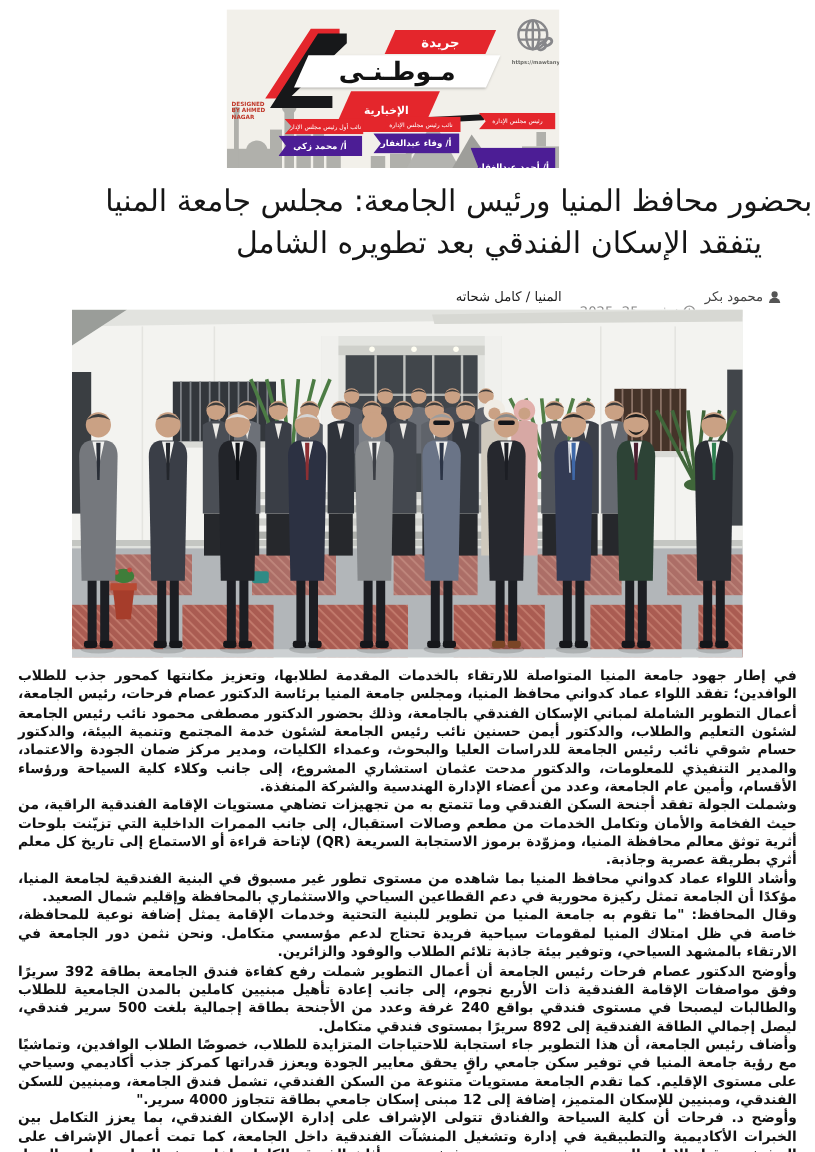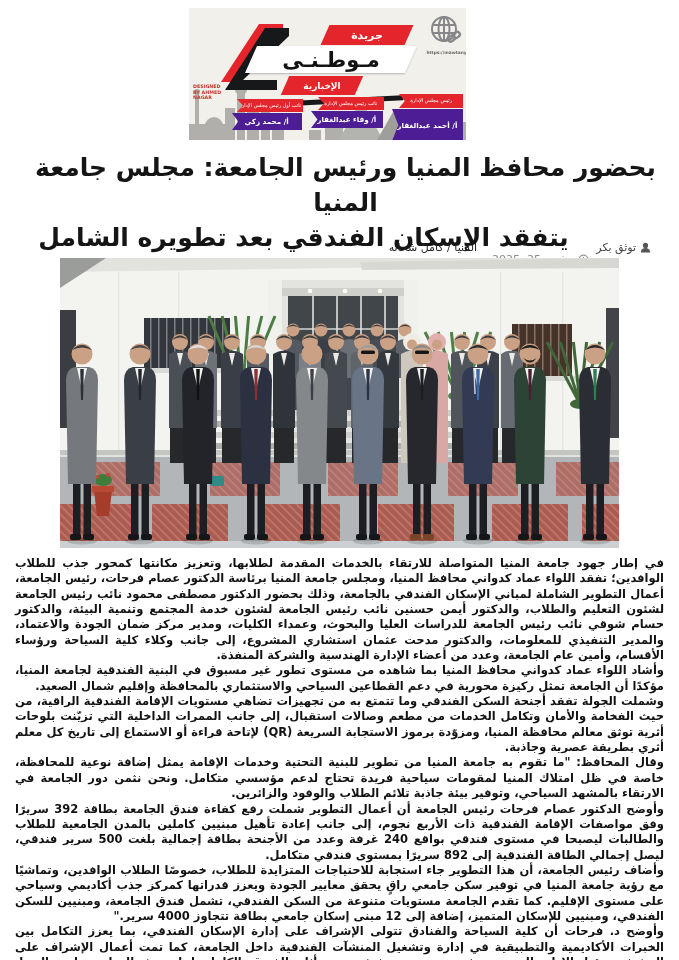--- a/index.html
+++ b/index.html
@@ -9,45 +9,45 @@
   
   .banner{position:absolute;left:189px;top:8px;width:277px;height:132px;background:#f2f0ea;overflow:hidden;}
   .skyline{position:absolute;left:0;bottom:0;width:277px;height:62px;z-index:1;}
   .logo-mark{position:absolute;left:30px;top:14px;width:100px;height:80px;z-index:2;}
   .band{position:absolute;z-index:3;display:flex;align-items:center;justify-content:center;}
   .band::before{content:"";position:absolute;inset:0;transform:skewX(-24deg);z-index:-1;}
   .band-white{left:62px;top:38px;width:160px;height:27px;font-size:21px;font-weight:bold;color:#121212;letter-spacing:2px;}
   .band-white::before{background:#ffffff;box-shadow:0 1px 2px rgba(0,0,0,.25);}
   .band-paper{left:136px;top:17px;width:84px;height:20px;font-size:11px;font-weight:bold;color:#fff;}
   .band-paper::before{background:#e4262c;}
-  .band-tag{left:96px;top:68px;width:74px;height:19px;font-size:9px;font-weight:bold;color:#fff;}
+  .band-tag{left:96px;top:68px;width:74px;height:34px;font-size:9px;font-weight:bold;color:#fff;}
   .band-tag::before{background:#e4262c;}
   .swoosh{position:absolute;left:104px;top:90px;width:112px;height:5px;background:#17181a;
           transform:rotate(-3deg) skewX(-40deg);z-index:2;}
   .globe{position:absolute;left:238px;top:5px;width:36px;height:36px;z-index:2;}
   .site-url{position:absolute;left:226px;top:42px;width:60px;text-align:center;font-size:7px;
             transform:scale(.62);transform-origin:center top;color:#6a6a66;font-weight:bold;z-index:2;}
   .designed{position:absolute;left:4px;top:76px;width:44px;font-size:7px;line-height:8px;
             transform:scale(.68);transform-origin:left top;color:#c0392b;font-weight:bold;z-index:2;}
   .ribbon{position:absolute;z-index:4;display:flex;align-items:center;justify-content:center;
           color:#fff;white-space:nowrap;clip-path:polygon(0 0,100% 0,100% 100%,0 100%,9% 50%);}
   .ribbon.red{background:#e4262c;}
   .ribbon.black{background:#4c1d95;}
   .role{font-size:7px;transform:scale(.72);}
   .name{font-size:8px;font-weight:bold;transform:scale(.9);}
   .rb1r{left:210px;top:86px;width:64px;height:14px;}
-  .rb1b{left:203px;top:101px;width:71px;height:32px;}
+  .rb1b{left:203px;top:115px;width:71px;height:32px;}
   .rb2r{left:129px;top:89px;width:66px;height:13px;}
   .rb2b{left:122px;top:103px;width:72px;height:17px;}
   .rb3r{left:48px;top:91px;width:66px;height:13px;}
   .rb3b{left:43px;top:105px;width:70px;height:17px;}
 
   
-  .headline{position:absolute;left:14px;right:14px;top:150px;margin:0;text-align:center;direction:rtl;
-            font-size:25px;line-height:35px;font-weight:bold;color:#151515;}
+  .headline{position:absolute;left:14px;right:14px;top:150px;margin:0;direction:rtl;
+            font-size:25px;line-height:35px;font-weight:normal;color:#151515;}
   .headline .l2{display:block;transform:translateX(-42px);}
   .byline{position:absolute;top:229px;right:40px;display:flex;direction:rtl;align-items:center;gap:7px;
           font-size:11px;color:#444;}
   .byline .grp{display:flex;align-items:center;gap:4px;}
   .byline .date{color:#8a8a8a;margin-top:24px;}
   .byline .src{font-weight:normal;color:#1d1d1d;margin-right:8px;}
 
   
   .photo{position:absolute;left:60px;top:258px;width:559px;height:290px;overflow:hidden;background:#eef0ee;}
 
@@ -143,21 +143,21 @@
     <span class="l1">بحضور محافظ المنيا ورئيس الجامعة: مجلس جامعة المنيا</span>
     <span class="l2">يتفقد الإسكان الفندقي بعد تطويره الشامل</span>
   </h1>
 
   <div class="byline">
     <span class="grp">
       <svg width="11" height="11" viewBox="0 0 11 11">
         <circle cx="5.5" cy="3.4" r="2.6" fill="#555"></circle>
         <path d="M0.8 10.6 a4.7 4.7 0 0 1 9.4 0 z" fill="#555"></path>
       </svg>
-      <span>توثق بكر</span>
+      <span>محمود بكر</span>
     </span>
     <span class="grp date">
       <svg width="11" height="11" viewBox="0 0 11 11">
         <circle cx="5.5" cy="5.5" r="4.4" fill="none" stroke="#999" stroke-width="1.2"></circle>
         <path d="M5.5 3 v2.7 l1.8 1.2" fill="none" stroke="#999" stroke-width="1.1"></path>
       </svg>
       <span>نوفمبر 25, 2025</span>
     </span>
     <span class="src">المنيا / كامل شحاته</span>
   </div>
@@ -447,22 +447,22 @@
         <rect x="536" y="276" width="11" height="6" rx="2" fill="#15161a"></rect>
         <path d="M519,122 Q519,111 528,109 L542,109 Q551,111 551,122 L549,226 L521,226 Z" fill="#2a2d33"></path>
         <polygon points="530,110 540,110 535,132" fill="#f2f2f0"></polygon>
         <polygon points="533.2,111 536.8,111 536,142 534,142" fill="#2e7d4f"></polygon>
         <circle cx="535" cy="96" r="10.5" fill="#caa184"></circle>
         <path d="M525,92 Q535,82 545,92 Q535,87 525,92 Z" fill="#2a2a2a"></path>
       </svg></div>
 
   <div class="article">
     <p>في إطار جهود جامعة المنيا المتواصلة للارتقاء بالخدمات المقدمة لطلابها، وتعزيز مكانتها كمحور جذب للطلاب الوافدين؛ تفقد اللواء عماد كدواني محافظ المنيا، ومجلس جامعة المنيا برئاسة الدكتور عصام فرحات، رئيس الجامعة، أعمال التطوير الشاملة لمباني الإسكان الفندقي بالجامعة، وذلك بحضور الدكتور مصطفى محمود نائب رئيس الجامعة لشئون التعليم والطلاب، والدكتور أيمن حسنين نائب رئيس الجامعة لشئون خدمة المجتمع وتنمية البيئة، والدكتور حسام شوقي نائب رئيس الجامعة للدراسات العليا والبحوث، وعمداء الكليات، ومدير مركز ضمان الجودة والاعتماد، والمدير التنفيذي للمعلومات، والدكتور مدحت عثمان استشاري المشروع، إلى جانب وكلاء كلية السياحة ورؤساء الأقسام، وأمين عام الجامعة، وعدد من أعضاء الإدارة الهندسية والشركة المنفذة.</p>
+    <p>وشملت الجولة تفقد أجنحة السكن الفندقي وما تتمتع به من تجهيزات تضاهي مستويات الإقامة الفندقية الراقية، من حيث الفخامة والأمان وتكامل الخدمات من مطعم وصالات استقبال، إلى جانب الممرات الداخلية التي تزيّنت بلوحات أثرية توثق معالم محافظة المنيا، ومزوّدة برموز الاستجابة السريعة (QR) لإتاحة قراءة أو الاستماع إلى تاريخ كل معلم أثري بطريقة عصرية وجاذبة.</p>
     <p>وأشاد اللواء عماد كدواني محافظ المنيا بما شاهده من مستوى تطور غير مسبوق في البنية الفندقية لجامعة المنيا، مؤكدًا أن الجامعة تمثل ركيزة محورية في دعم القطاعين السياحي والاستثماري بالمحافظة وإقليم شمال الصعيد.</p>
-    <p>وشملت الجولة تفقد أجنحة السكن الفندقي وما تتمتع به من تجهيزات تضاهي مستويات الإقامة الفندقية الراقية، من حيث الفخامة والأمان وتكامل الخدمات من مطعم وصالات استقبال، إلى جانب الممرات الداخلية التي تزيّنت بلوحات أثرية توثق معالم محافظة المنيا، ومزوّدة برموز الاستجابة السريعة (QR) لإتاحة قراءة أو الاستماع إلى تاريخ كل معلم أثري بطريقة عصرية وجاذبة.</p>
     <p>وقال المحافظ: "ما تقوم به جامعة المنيا من تطوير للبنية التحتية وخدمات الإقامة يمثل إضافة نوعية للمحافظة، خاصة في ظل امتلاك المنيا لمقومات سياحية فريدة تحتاج لدعم مؤسسي متكامل. ونحن نثمن دور الجامعة في الارتقاء بالمشهد السياحي، وتوفير بيئة جاذبة تلائم الطلاب والوفود والزائرين.</p>
     <p>وأوضح الدكتور عصام فرحات رئيس الجامعة أن أعمال التطوير شملت رفع كفاءة فندق الجامعة بطاقة 392 سريرًا وفق مواصفات الإقامة الفندقية ذات الأربع نجوم، إلى جانب إعادة تأهيل مبنيين كاملين بالمدن الجامعية للطلاب والطالبات ليصبحا في مستوى فندقي بواقع 240 غرفة وعدد من الأجنحة بطاقة إجمالية بلغت 500 سرير فندقي، ليصل إجمالي الطاقة الفندقية إلى 892 سريرًا بمستوى فندقي متكامل.</p>
     <p>وأضاف رئيس الجامعة، أن هذا التطوير جاء استجابة للاحتياجات المتزايدة للطلاب، خصوصًا الطلاب الوافدين، وتماشيًا مع رؤية جامعة المنيا في توفير سكن جامعي راقٍ يحقق معايير الجودة ويعزز قدراتها كمركز جذب أكاديمي وسياحي على مستوى الإقليم. كما تقدم الجامعة مستويات متنوعة من السكن الفندقي، تشمل فندق الجامعة، ومبنيين للسكن الفندقي، ومبنيين للإسكان المتميز، إضافة إلى 12 مبنى إسكان جامعي بطاقة تتجاوز 4000 سرير."</p>
     <p>وأوضح د. فرحات أن كلية السياحة والفنادق تتولى الإشراف على إدارة الإسكان الفندقي، بما يعزز التكامل بين الخبرات الأكاديمية والتطبيقية في إدارة وتشغيل المنشآت الفندقية داخل الجامعة، كما تمت أعمال الإشراف على التنفيذ من قبل الإدارة الهندسية، في حين جرى تنفيذ وتجهيز أثاث الفندق بالكامل داخل ورش النجارة بجامعة المنيا، بما يعكس القدرات الذاتية للجامعة في إنجاز مشروعاتها بمعايير عالية من الجودة والكفاءة.</p>
 
   </div>
 
 </div>
 
 </body></html>

